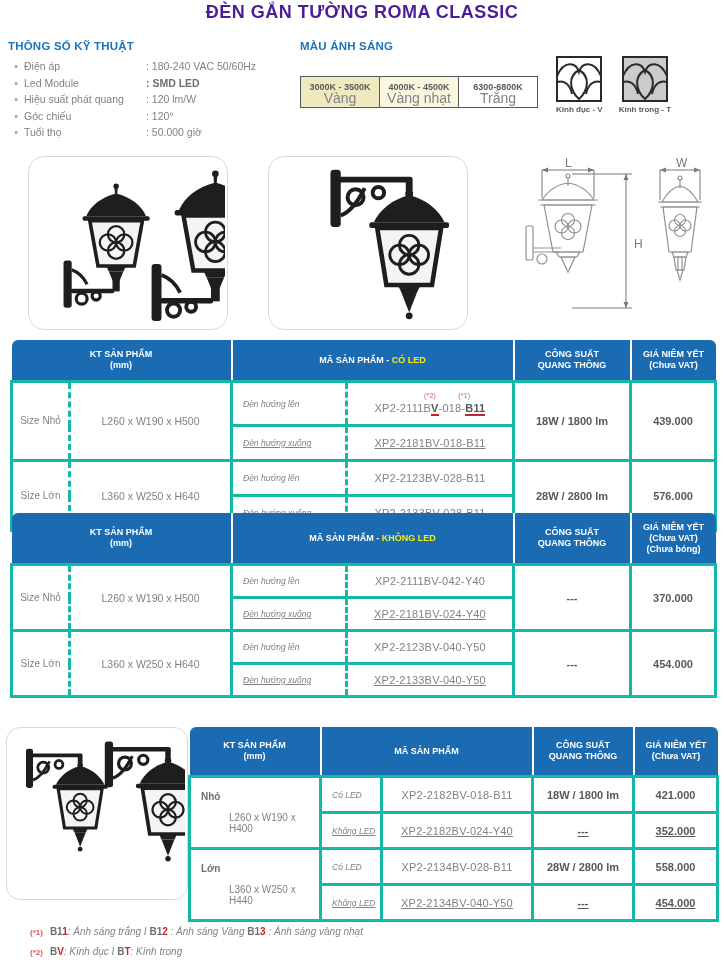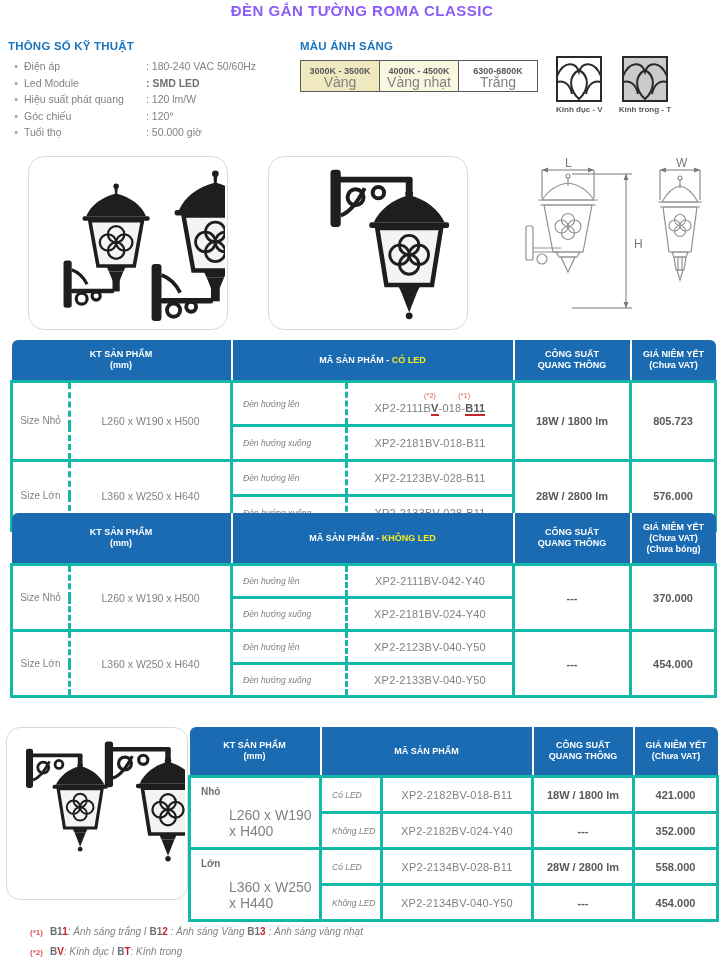--- a/index.html
+++ b/index.html
@@ -1,34 +1,34 @@
 <!DOCTYPE html>
 <html><head>
 <meta charset="utf-8">
 <style>
   html,body{margin:0;padding:0;background:#fff;}
   #page{position:relative;width:724px;height:969px;background:#fff;
         font-family:"Liberation Sans",sans-serif;overflow:hidden;}
 
   
   .page-title{position:absolute;top:2px;left:0;width:100%;text-align:center;
-    font-size:15px;font-weight:bold;color:#8b5cf6;letter-spacing:.5px;}
+    font-size:18px;font-weight:bold;color:#4c1d95;letter-spacing:.5px;}
 
   .sec-head{font-size:11.5px;font-weight:bold;color:#1b75bc;letter-spacing:.2px;}
 
   .specs{position:absolute;top:40px;left:8px;width:288px;}
   .spec-rows{margin-top:6px;}
   .spec-row{display:flex;font-size:10.5px;color:#808285;line-height:16.5px;}
   .spec-row .blt{width:16px;text-align:center;color:#9a9c9e;}
   .spec-row .lbl{width:122px;}
   .spec-row .val{flex:1;}
   .spec-row .val.strong{font-weight:bold;color:#6d6f72;}
 
   .lightcolors{position:absolute;top:40px;left:300px;width:250px;}
-  .swatches{display:flex;margin-top:8px;}
+  .swatches{display:flex;margin-top:24px;}
   .swatch{width:78px;height:30px;border:1px solid #58595b;margin-left:-1px;
     display:flex;flex-direction:column;align-items:center;justify-content:center;}
   .swatch:first-child{margin-left:0;}
   .sw1{background:#f0e9c0;} .sw2{background:#faf7e0;} .sw3{background:#ffffff;}
   .swatch .rng{font-size:9px;font-weight:bold;color:#58595b;line-height:11px;}
   .swatch .nm{font-size:14px;color:#808285;line-height:10px;}
 
   .glasswrap{position:absolute;top:56px;left:556px;display:flex;gap:16px;}
   .glassitem{display:flex;flex-direction:column;align-items:center;}
   .glassitem .cap{font-size:8px;font-weight:bold;color:#58595b;margin-top:3px;}
@@ -49,29 +49,29 @@
   .ptable th:last-child{border-top-right-radius:6px;}
   .accent{color:#f7ec1e;}
   .ptable td{border:3px solid #14b8a6;font-size:10px;color:#808285;
     text-align:center;vertical-align:middle;padding:1px 2px;background:#fff;}
   .t1{top:340px;left:10px;width:704px;}
   .t2{top:513px;left:10px;width:704px;}
   .t3{top:727px;left:188px;width:528px;}
   .t1 th,.t2 th{height:36px;} .t2 th{height:46px;} .t3 th{height:44px;}
   .t1 td{height:30px;} .t2 td{height:28px;} .t3 td{height:31px;}
   td.dashR{border-right-style:dashed;} td.dashL{border-left-style:dashed;}
-  td.dashT{border-top-style:dashed;}
+  td.dashT{border-top-style:dashed;text-decoration:underline;}
   td.dir{font-style:italic;font-size:8.5px;text-align:left;padding-left:10px;}
   td.code{font-size:11px;letter-spacing:.2px;}
   td.strongcell{font-weight:bold;color:#58595b;font-size:11px;}
   td.sizec{font-size:10px;line-height:12px;}
   td.dims{font-size:10.5px;}
   td.ktcompact{text-align:left;padding-left:10px;vertical-align:middle;}
   .ktname{font-weight:bold;color:#6d6f72;font-size:10px;display:block;margin-bottom:10px;}
-  .ktdims{font-size:14px;display:block;padding-left:28px;}
+  .ktdims{font-size:10px;display:block;padding-left:28px;}
 
   .markwrap{position:relative;display:inline-block;}
   .mark{font-weight:bold;color:#58595b;border-bottom:2px solid #c5262c;}
   .supnote{position:absolute;top:-10px;left:-7px;font-size:7px;color:#e25555;white-space:nowrap;}
   td.codeanno{padding-top:10px;}
 
   
   .fns{position:absolute;top:922px;left:30px;font-size:10px;color:#808285;line-height:19px;}
   .fns .mk{color:#e25555;font-size:8px;font-weight:bold;margin-right:7px;}
   .fns b{color:#6d6f72;}
@@ -315,21 +315,21 @@
     </thead>
     <tbody>
       <tr>
         <td rowspan="2" class="sizec dashR">Size Nhỏ</td>
         <td rowspan="2" class="dims dashL">L260 x W190 x H500</td>
         <td class="dir dashR">Đèn hướng lên</td>
         <td class="code dashL codeanno">
           <span>XP2-2111B</span><span class="markwrap"><span class="supnote">(*2)</span><span class="mark">V</span></span><span>-018-</span><span class="markwrap"><span class="supnote">(*1)</span><span class="mark">B11</span></span>
         </td>
         <td rowspan="2" class="strongcell">18W / 1800 lm</td>
-        <td rowspan="2" class="strongcell">805.723</td>
+        <td rowspan="2" class="strongcell">439.000</td>
       </tr>
       <tr>
         <td class="dir dashR dashT">Đèn hướng xuống</td>
         <td class="code dashL dashT">XP2-2181BV-018-B11</td>
       </tr>
       <tr>
         <td rowspan="2" class="sizec dashR">Size Lớn</td>
         <td rowspan="2" class="dims dashL">L360 x W250 x H640</td>
         <td class="dir dashR">Đèn hướng lên</td>
         <td class="code dashL">XP2-2123BV-028-B11</td>

